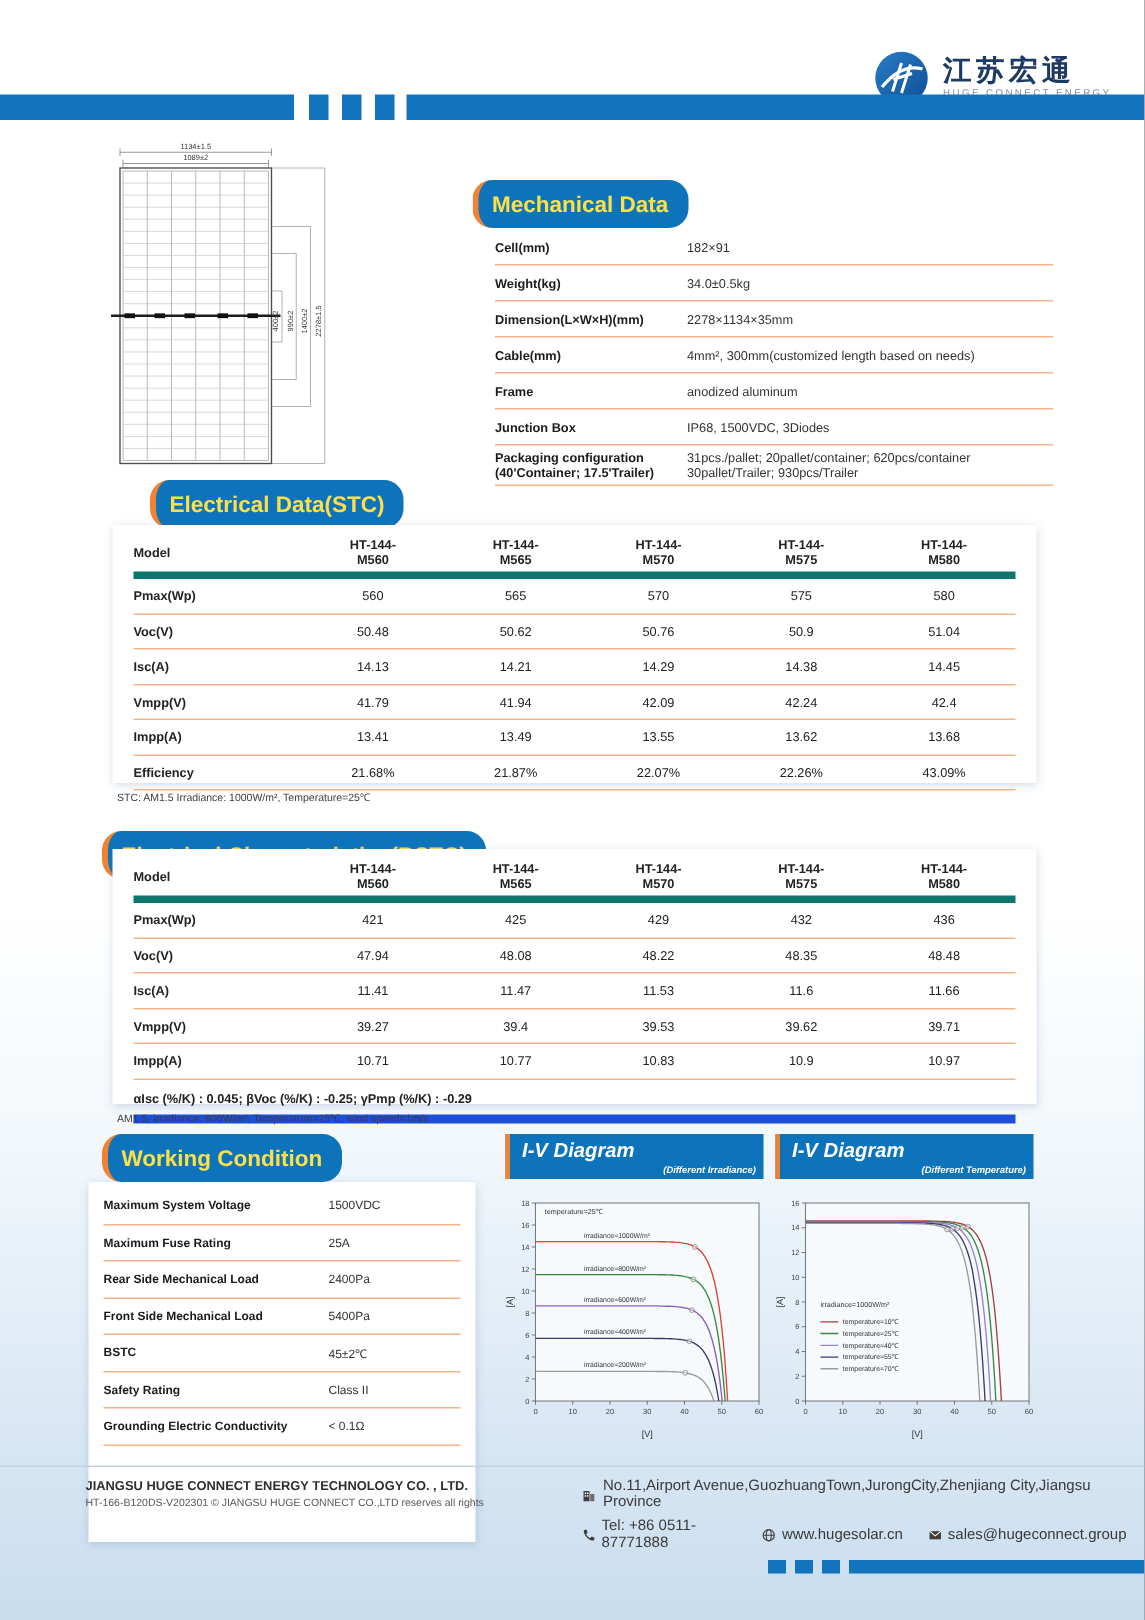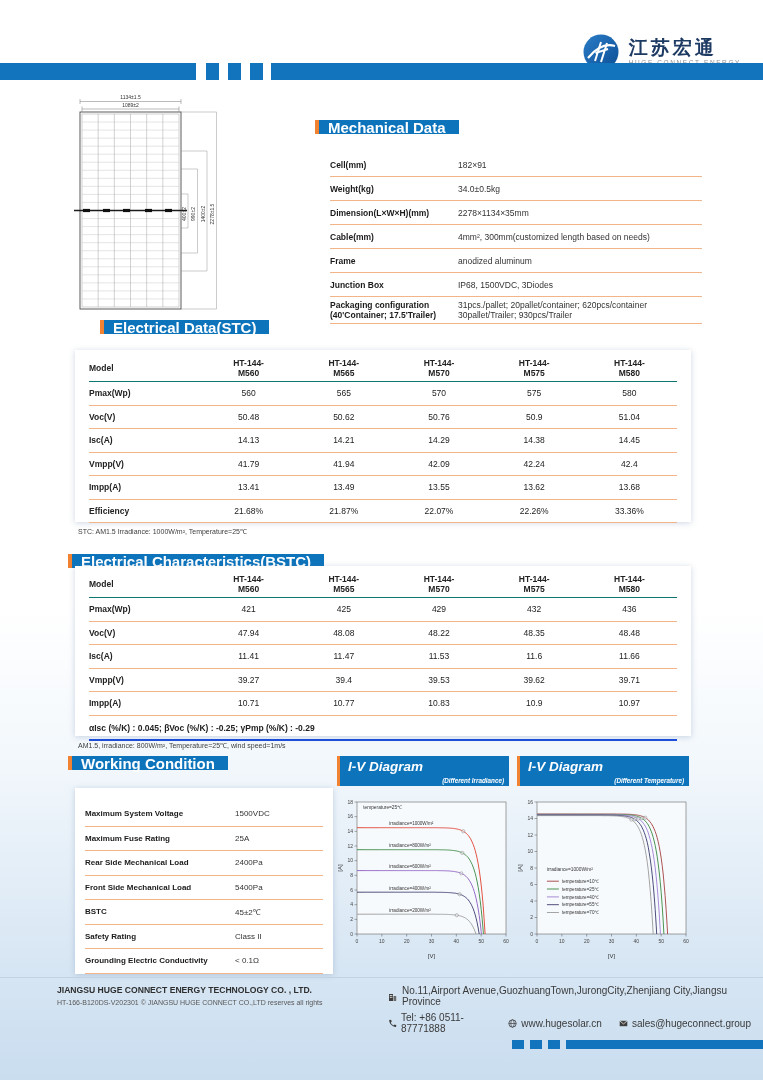--- a/index.html
+++ b/index.html
@@ -7,40 +7,40 @@
     background:linear-gradient(180deg,#ffffff 0%,#ffffff 56%,#f3f8fc 70%,#dcE9f5 86%,#c9ddef 100%);
     font-family:"Liberation Sans",sans-serif;color:#222;}
   
   .logo{position:absolute;top:32px;right:22px;display:flex;align-items:center;gap:8px;}
   .logo-text{display:flex;flex-direction:column;line-height:1;}
   .logo-cn{font-size:19px;font-weight:bold;color:#1d3a63;letter-spacing:3px;}
   .logo-en{font-size:6.5px;color:#8a9099;letter-spacing:1.6px;margin-top:3px;}
   
   .bar{position:absolute;background:#1274bd;}
   
-  .sec-head{position:absolute;background:#0d74bc;border-left:4px solid #f08232;color:#ffffff;
-    font-weight:bold;font-size:15px;display:flex;align-items:center;padding:0 13px 0 9px;height:14px;white-space:nowrap;}
+  .sec-head{position:absolute;background:#0d74bc;border-left:4px solid #f08232;color:#fde047;
+    font-weight:bold;font-size:15px;display:flex;align-items:center;padding:0 13px 0 9px;height:32px;white-space:nowrap;border-radius:13px;}
   .chart-head{position:absolute;background:#0d74bc;border-left:3px solid #f08232;color:#fff;width:172px;height:30px;box-sizing:border-box;font-style:italic;}
   .chart-title{font-weight:bold;font-size:13.5px;padding:3px 0 0 8px;}
   .chart-sub{position:absolute;right:5px;bottom:2px;font-size:6.3px;font-weight:bold;}
   
   .card{position:absolute;background:#fff;box-shadow:0 1px 6px rgba(90,120,160,.3);box-sizing:border-box;}
   .kv-row{display:grid;align-items:center;border-bottom:1.6px solid #f3b488;padding:3px 0;}
   .kv-label{font-weight:bold;color:#1b1b1b;}
   .kv-value{color:#333;}
   .mech-table{position:absolute;left:330px;top:153px;width:372px;}
   .mech-table .kv-row{grid-template-columns:128px 1fr;min-height:17px;font-size:8.5px;}
   .work-table .kv-row{grid-template-columns:150px 1fr;min-height:17.5px;font-size:8px;}
   
   .g-row{display:grid;grid-template-columns:112px repeat(5,1fr);align-items:center;
     border-bottom:1.5px solid #f3b488;min-height:22.5px;font-size:8.5px;}
-  .g-head{border-bottom:1px solid #0f766e;font-weight:bold;min-height:27px;}
+  .g-head{border-bottom:5px solid #0f766e;font-weight:bold;min-height:27px;}
   .g-lab{font-weight:bold;text-align:left;}
   .g-val{text-align:center;color:#222;}
-  .g-coeff{font-size:8.5px;font-weight:bold;border-bottom:2px solid #1d4ed8;padding:7px 0 6px 0;}
+  .g-coeff{font-size:8.5px;font-weight:bold;border-bottom:6px solid #1d4ed8;padding:7px 0 6px 0;}
   .note{position:absolute;font-size:7px;color:#3d3d3d;}
   
   .chart-plot{position:absolute;width:175px;height:168px;}
   
   .foot-line{position:absolute;top:977px;left:0;right:0;height:1px;background:#c2d2e3;}
   .foot-left{position:absolute;left:57px;top:985px;}
   .foot-name{font-size:8.6px;font-weight:bold;color:#2e2e2e;}
   .foot-doc{font-size:7px;color:#585858;margin-top:4px;}
   .foot-right{position:absolute;left:388px;top:985px;font-size:10px;color:#3a3a3a;}
   .foot-row{display:flex;align-items:center;gap:5px;margin-bottom:5px;}
@@ -273,21 +273,21 @@
           <div class="g-val">13.55</div>
           <div class="g-val">13.62</div>
           <div class="g-val">13.68</div>
         </div>
         <div class="g-row">
           <div class="g-lab">Efficiency</div>
           <div class="g-val">21.68%</div>
           <div class="g-val">21.87%</div>
           <div class="g-val">22.07%</div>
           <div class="g-val">22.26%</div>
-          <div class="g-val">33.36%</div>
+          <div class="g-val">43.09%</div>
         </div>
       </div>
   </div>
   <div class="note" style="left:78px;top:527px;">STC: AM1.5   Irradiance: 1000W/m², Temperature=25℃</div>
 
   <div class="sec-head" style="left:68px;top:554px;">Electrical Characteristics(BSTC)</div>
   <div class="card" style="left:75px;top:566px;width:616px;height:170px;padding:4px 14px;">
     <div>
         <div class="g-row g-head">
           <div class="g-lab">Model</div>
@@ -351,21 +351,21 @@
           <div class="g-val">10.83</div>
           <div class="g-val">10.9</div>
           <div class="g-val">10.97</div>
         </div>
       </div>
     <div class="g-coeff">αIsc (%/K) : 0.045;  βVoc (%/K) : -0.25;  γPmp (%/K) : -0.29</div>
   </div>
   <div class="note" style="left:78px;top:741px;">AM1.5, irradiance: 800W/m²,  Temperature=25℃, wind speed=1m/s</div>
 
   <div class="sec-head" style="left:68px;top:756px;">Working Condition</div>
-  <div class="card work-table" style="left:75px;top:788px;width:258px;height:186px;padding:14px 10px;">
+  <div class="card work-table" style="left:59px;top:788px;width:258px;height:240px;padding:4px 10px;">
       <div class="kv-row">
         <div class="kv-label">
           <div>Maximum System Voltage</div>
         </div>
         <div class="kv-value">
           <div>1500VDC</div>
         </div>
       </div>
       <div class="kv-row">
         <div class="kv-label">

